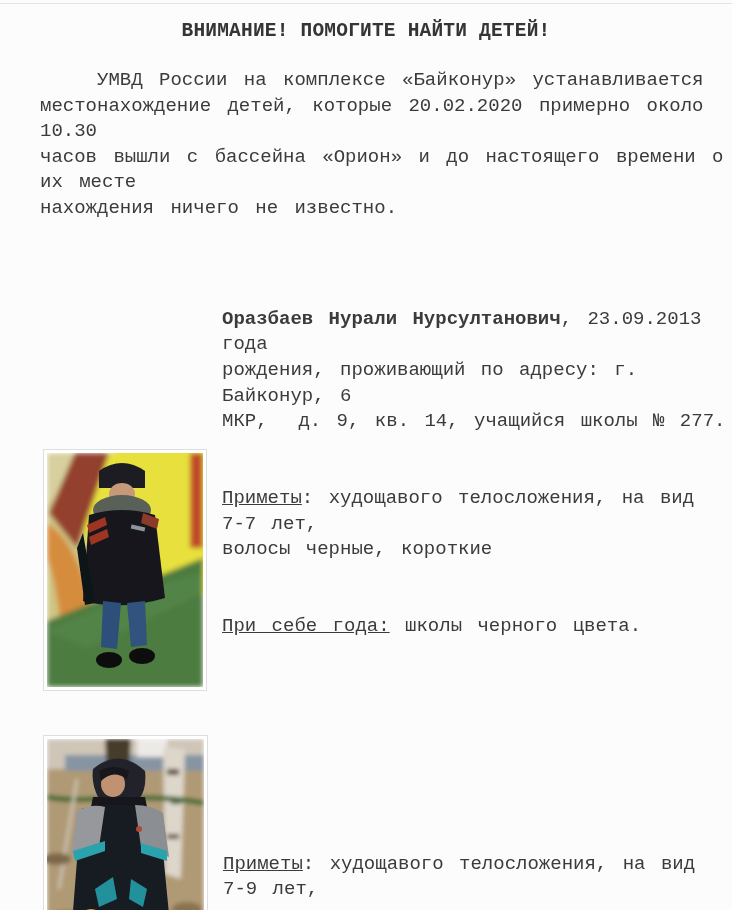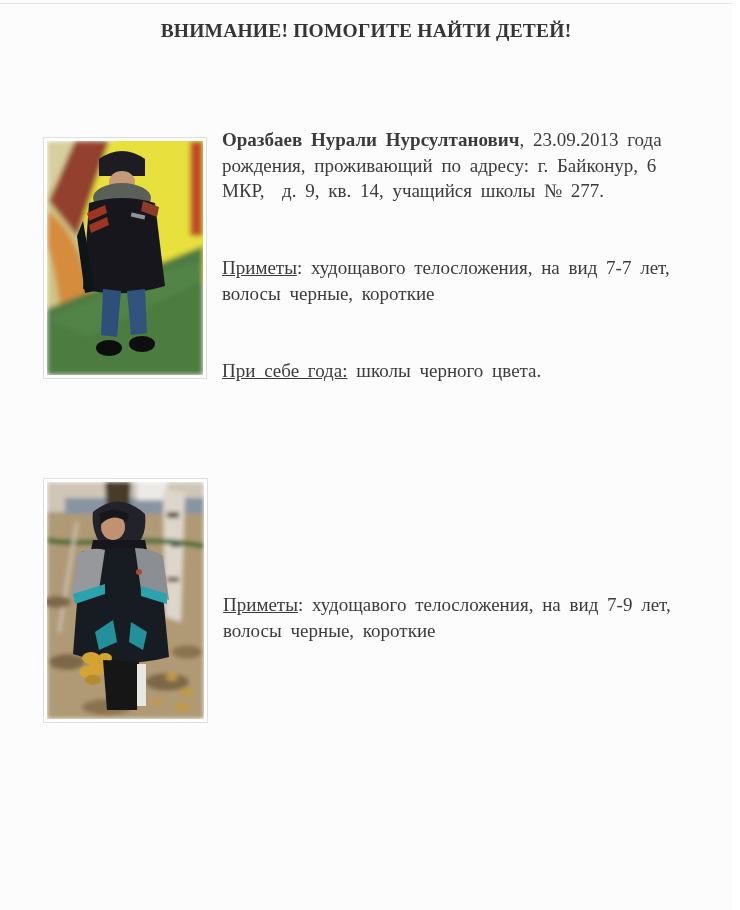--- a/index.html
+++ b/index.html
@@ -1,38 +1,38 @@
 <!DOCTYPE html>
 <html><head>
 <meta charset="utf-8">
 <style>
   html,body{margin:0;padding:0;background:#ffffff;}
   .page{
     position:relative;
     width:732px;height:910px;
     background:#fcfcfc;
     color:#3b3b3b;
-    font-family:Liberation Serif, serif;
+    font-family:Liberation Mono, monospace;
     overflow:hidden;
   }
   .topline{position:absolute;top:3px;left:0;width:100%;height:1px;background:#e4e4e4;}
   .title{
     margin:0;padding-top:20px;
     text-align:center;
     font-size:19.5px;font-weight:bold;color:#353535;
     letter-spacing:.2px;
   }
   .intro{
     margin:26px 5px 0 40px;
     font-size:19px;line-height:25.6px;
     white-space:pre-wrap;
     word-spacing:5px;
     text-indent:57px;
   }
-  .person{display:flex;align-items:center;padding:0 5px 0 43px;}
+  .person{display:flex;align-items:flex-end;padding:0 5px 0 43px;}
   .person-1{margin-top:40px;}
   .person-2{margin-top:44px;}
   .photo{flex:none;background:#ffffff;border:1px solid #dedede;padding:3px;}
   .photo svg{display:block;}
   .info{
     margin-left:15px;flex:1;
     font-size:19px;line-height:25.6px;
     white-space:pre-wrap;word-spacing:4px;
   }
   .person-1 .info{margin-top:-6px;}
@@ -43,20 +43,24 @@
   .person-2 .signs{margin-top:26px;}
 </style>
 </head>
 <body>
 
 <div class="page">
   <div class="topline"></div>
 
   <h1 class="title">ВНИМАНИЕ! ПОМОГИТЕ НАЙТИ ДЕТЕЙ!</h1>
 
+  <p class="intro">УМВД России на комплексе «Байконур» устанавливается
+местонахождение детей, которые 20.02.2020 примерно около 10.30
+часов вышли с бассейна «Орион» и до настоящего времени о их месте
+нахождения ничего не известно.</p>
 
   <div class="person person-1">
     <div class="photo">
       <svg width="156" height="234" viewBox="0 0 156 234">
         <defs>
           <filter id="pb1" x="-10%" y="-10%" width="120%" height="120%">
               <feGaussianBlur stdDeviation="2.5"></feGaussianBlur>
             </filter>
           <filter id="pf1" x="-10%" y="-10%" width="120%" height="120%">
               <feGaussianBlur stdDeviation="0.7"></feGaussianBlur>

